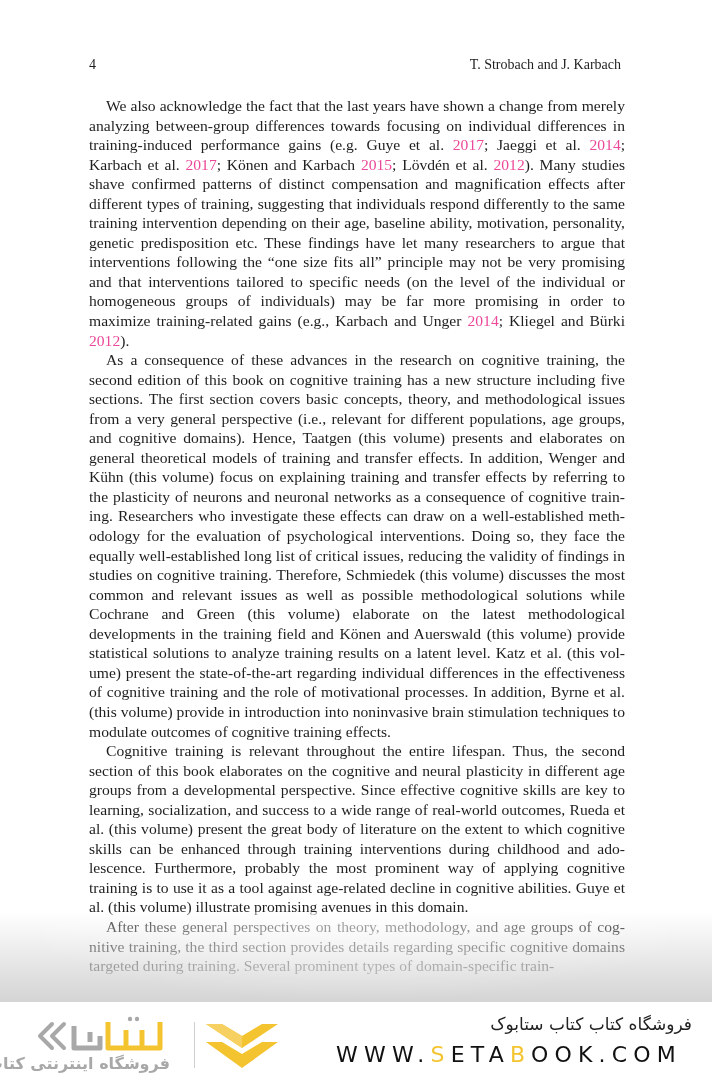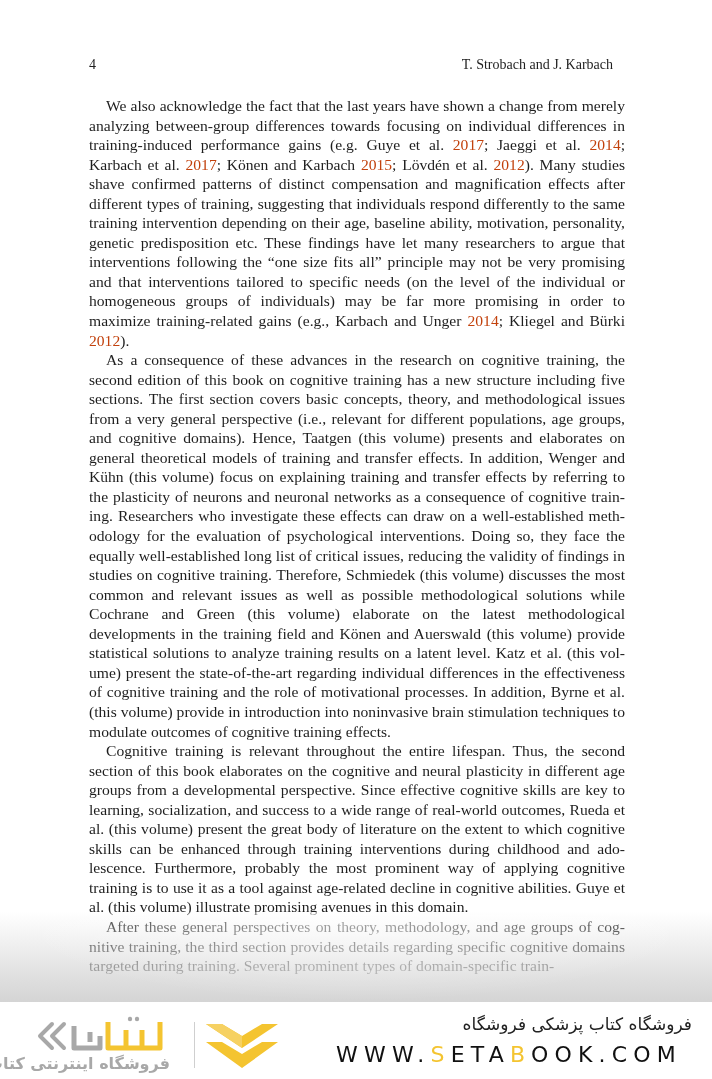--- a/index.html
+++ b/index.html
@@ -48,39 +48,39 @@
       font-size: 14px;
       line-height: 20px;
     }
     .page-number {
       position: absolute;
       left: 0;
       top: 0;
     }
     .running-authors {
       position: absolute;
-      right: 12px;
+      right: 4px;
       top: 0;
     }
     .body-text {
       position: absolute;
       top: 96px;
       left: 89px;
       width: 536px;
       font-size: 15.6px;
       line-height: 19.55px;
       text-align: justify;
       hyphens: manual;
     }
     .body-text p {
       margin: 0;
       text-indent: 17px;
     }
     .cite {
-      color: #c2410c;
+      color: #ec4899;
     }
     .footer {
       position: absolute;
       left: 0;
       top: 1002px;
       width: 712px;
       height: 77px;
       background: #ffffff;
     }
     .logo {
@@ -187,15 +187,15 @@
     </svg>
     <div class="logo-subtitle">فروشگاه اینترنتی کتاب</div>
     <div class="logo-divider"></div>
     <svg class="logo-chevron" viewBox="0 0 72 52">
       <polygon points="0,4 16,4 36,16 56,4 72,4 36,28" fill="#f4c430"></polygon>
       <polygon points="0,22 16,22 36,34 56,22 72,22 36,48" fill="#f4c430"></polygon>
       <polygon points="0,4 16,4 36,16 36,28" fill="#f6d162"></polygon>
     </svg>
   </div>
 
-  <div class="store-name">فروشگاه کتاب پزشکی فروشگاه</div>
+  <div class="store-name">فروشگاه کتاب کتاب ستابوک</div>
   <div class="store-url" id="store-url"><span>WWW.</span><span class="accent">S</span><span>ETA</span><span class="accent">B</span><span>OOK.COM</span></div>
 </div>
 
 </body></html>

